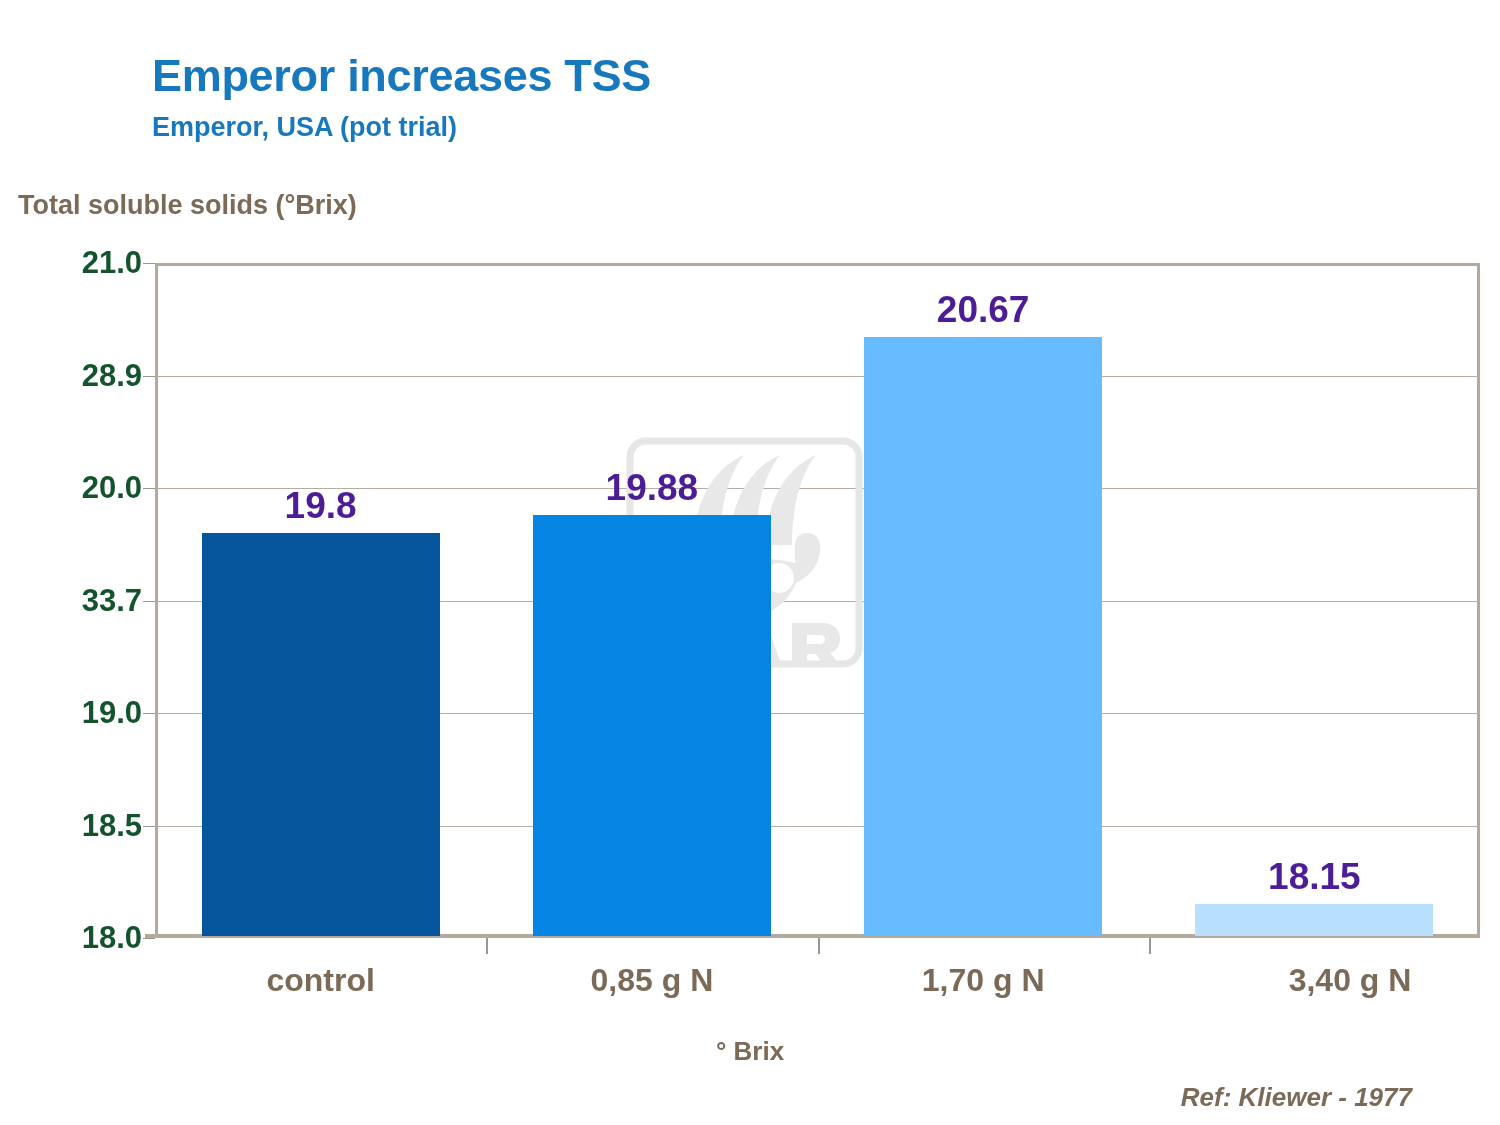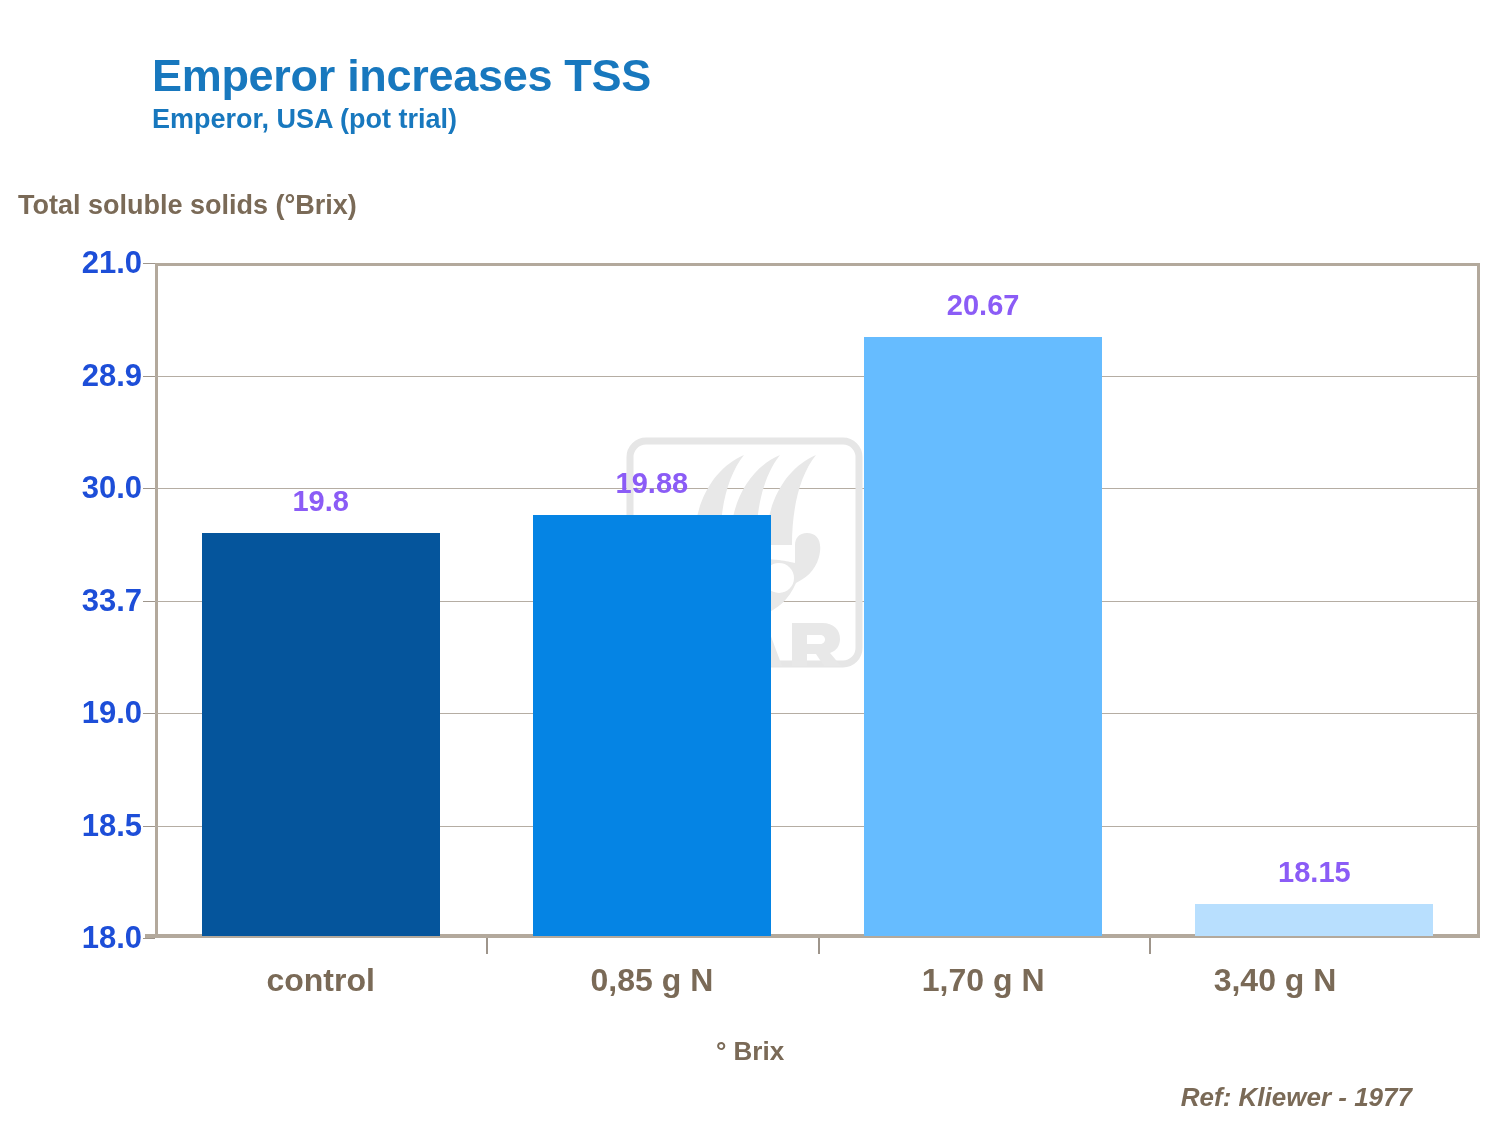--- a/index.html
+++ b/index.html
@@ -27,21 +27,21 @@
     font-weight: bold;
     color: #1878BE;
     letter-spacing: -0.3px;
     line-height: 1.06;
     white-space: nowrap;
   }
   #sub-title {
     font-size: 27px;
     font-weight: bold;
     color: #1878BE;
-    margin-top: 4px;
+    margin-top: 12px;
     white-space: nowrap;
   }
 
   #y-axis-title {
     position: absolute;
     left: 18px;
     top: 190px;
     font-size: 27px;
     font-weight: bold;
     color: #7A6A57;
@@ -119,44 +119,44 @@
     left: -12px;
     width: 12px;
     height: 1px;
     background: #9E958B;
   }
   .ylabel {
     position: absolute;
     right: 1358px;
     font-size: 31px;
     font-weight: bold;
-    color: #1d4ed8;
+    color: #14532d;
     text-align: left;
     white-space: nowrap;
     transform: translateY(-50%);
   }
 
   .xtick-mark {
     position: absolute;
     bottom: -16px;
     width: 2px;
     height: 16px;
     background: #9E958B;
   }
 
   
   .bar {
     position: absolute;
     bottom: 2px;
   }
   .bar-value {
     position: absolute;
-    font-size: 29px;
-    font-weight: bold;
-    color: #8b5cf6;
+    font-size: 37px;
+    font-weight: bold;
+    color: #4c1d95;
     text-align: center;
     white-space: nowrap;
     transform: translateX(-50%);
   }
   .xlabel {
     position: absolute;
     top: 962px;
     font-size: 32px;
     font-weight: bold;
     color: #7A6A57;
@@ -250,31 +250,31 @@
       <div class="bar" style="left: 46.625px; width: 238px; height: 403px; background: rgb(5, 85, 156);"></div>
       <div class="bar" style="left: 377.875px; width: 238px; height: 421px; background: rgb(5, 132, 228);"></div>
       <div class="bar" style="left: 709.125px; width: 238px; height: 598.75px; background: rgb(102, 188, 255);"></div>
       <div class="bar" style="left: 1040.38px; width: 238px; height: 31.75px; background: rgb(184, 223, 254);"></div>
     </div>
 </div>
 
 <div id="ylabels">
     <div class="ylabel" style="top: 263px;">21.0</div>
     <div class="ylabel" style="top: 375.5px;">28.9</div>
-    <div class="ylabel" style="top: 488px;">30.0</div>
+    <div class="ylabel" style="top: 488px;">20.0</div>
     <div class="ylabel" style="top: 600.5px;">33.7</div>
     <div class="ylabel" style="top: 713px; margin-left: 48px;">19.0</div>
     <div class="ylabel" style="top: 825.5px;">18.5</div>
     <div class="ylabel" style="top: 938px;">18.0</div>
   </div>
 <div id="xlabels">
     <div class="xlabel" style="left: 320.625px;">control</div>
     <div class="xlabel" style="left: 651.875px;">0,85 g N</div>
     <div class="xlabel" style="left: 983.125px;">1,70 g N</div>
-    <div class="xlabel" style="left: 1275px;">3,40 g N</div>
+    <div class="xlabel" style="left: 1350px;">3,40 g N</div>
   </div>
 <div id="barvalues">
     <div class="bar-value" style="left: 320.625px; top: 485px;">19.8</div>
     <div class="bar-value" style="left: 651.875px; top: 467px;">19.88</div>
     <div class="bar-value" style="left: 983.125px; top: 289.25px;">20.67</div>
     <div class="bar-value" style="left: 1314.38px; top: 856.25px;">18.15</div>
   </div>
 
 <div id="x-axis-title">° Brix</div>
 <div id="reference">Ref: Kliewer - 1977</div>

